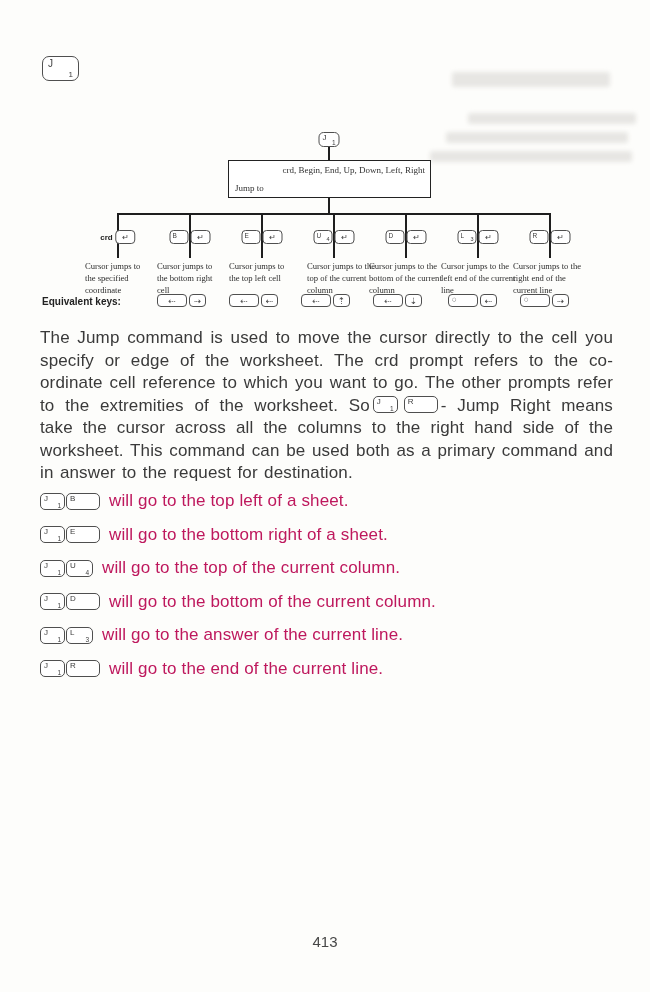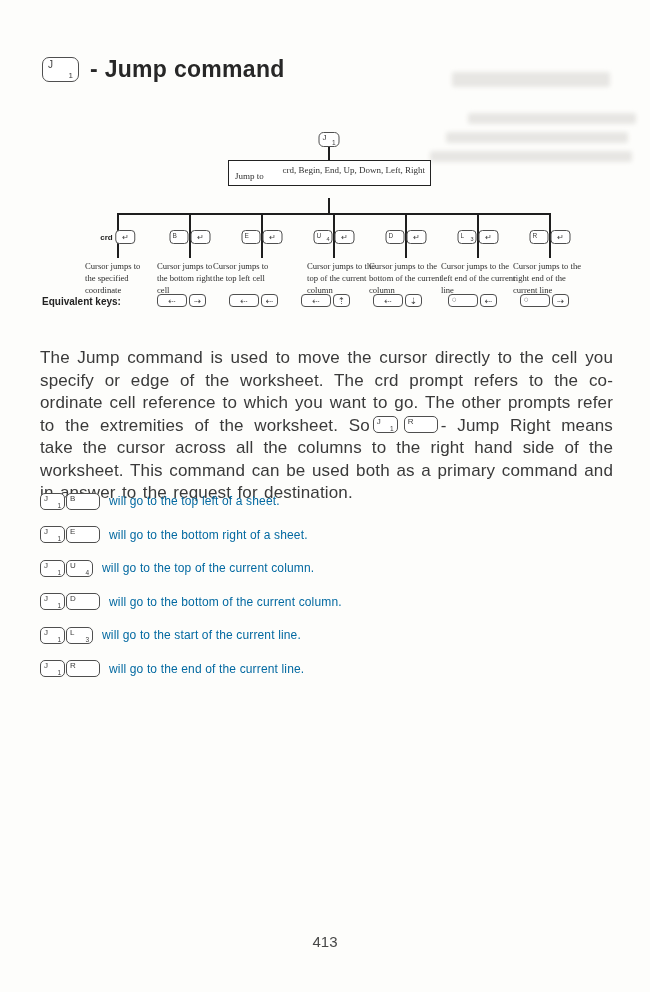--- a/index.html
+++ b/index.html
@@ -45,66 +45,65 @@
   .key.k-mod.mod-corner .k-center{align-items:flex-start;justify-content:flex-start;
         font-size:5px;padding:1px 0 0 3px;}
   .key.k-arrow{height:13px;width:17px;border-width:1.1px;border-radius:4px;}
   .key.k-arrow .k-center{font-size:9px;color:#444;}
 
   
   #diagram{position:absolute;top:130px;left:0;width:650px;height:200px;}
   .hline,.vline{position:absolute;background:#1e1e1e;}
   .vline{width:2px;}
   .hline{height:2px;}
-  .jump-box{position:absolute;left:228px;top:30px;width:203px;height:26px;
+  .jump-box{position:absolute;left:228px;top:30px;width:203px;height:38px;
             border:1.6px solid #222;background:#fff;box-sizing:border-box;}
   .jump-box .options{position:absolute;top:4px;right:5px;font-size:9px;color:#333;
             font-family:"Liberation Serif",serif;}
   .jump-box .label{position:absolute;bottom:4px;left:6px;font-size:9px;color:#333;
             font-family:"Liberation Serif",serif;}
   .keypair{position:absolute;top:100px;transform:translateX(-50%);white-space:nowrap;
            display:flex;align-items:center;gap:2px;z-index:2;background:transparent;}
   .crd-label{font-size:8px;font-weight:bold;color:#222;margin-right:1px;}
   .desc{position:absolute;top:130px;transform:translateX(-50%);width:66px;
         font-family:"Liberation Serif",serif;font-size:8.6px;line-height:12px;color:#2e2e2e;}
   .desc.wide{width:78px;}
   .equiv-label{position:absolute;left:42px;top:166px;font-size:10px;font-weight:bold;color:#222;}
   .combo{position:absolute;top:164px;display:flex;gap:2px;align-items:center;}
 
   
-  .para{position:absolute;top:330px;left:40px;width:573px;font-size:17px;line-height:22.5px;
+  .para{position:absolute;top:310px;left:40px;width:573px;font-size:17px;line-height:22.5px;
         text-align:justify;color:#3a3a3a;letter-spacing:.15px;word-spacing:1.5px;}
   .para .key{margin:0 3px 3px 3px;}
 
   
   .klist{position:absolute;top:490px;left:40px;width:580px;}
   .klist .item{display:flex;align-items:center;height:22px;margin-bottom:11.5px;}
   .klist .keys{display:flex;gap:1px;margin-right:9px;}
-  .klist .item .txt{font-size:12px;color:#0369a1;letter-spacing:.15px;}
+  .klist .item .txt{font-size:17px;color:#be185d;letter-spacing:.15px;}
 
   
   .pagenum{position:absolute;top:933px;left:0;width:650px;text-align:center;
            font-size:15px;color:#474747;}
 </style>
 </head>
 <body>
 
 <div id="page">
 
   <div class="bleed" style="left:452px;top:72px;width:158px;height:15px;"></div>
   <div class="bleed" style="left:468px;top:113px;width:168px;height:11px;"></div>
   <div class="bleed" style="left:446px;top:132px;width:182px;height:11px;"></div>
   <div class="bleed" style="left:430px;top:151px;width:202px;height:11px;"></div>
 
   <div class="heading">
     <span class="key k-head">
       <span class="k-main">J</span>
       <span class="k-sub">1</span>
     </span>
-    <span class="title">- Jump command</span>
   </div>
 
   <div id="diagram">
 
     <span class="key k-root" style="position:absolute;left:329px;top:2px;transform:translateX(-50%);">
       <span class="k-main">J</span>
       <span class="k-sub">1</span>
     </span>
     <div class="vline" style="left:328px;top:17px;height:13px;"></div>
 
@@ -185,21 +184,21 @@
         <span class="k-main">R</span>
         <span class="k-sub"></span>
       </span>
       <span class="key k-enter">
           <span class="k-center">↵</span>
         </span>
     </div>
 
     <div class="desc" style="left:118px;">Cursor jumps to the specified coordinate</div>
     <div class="desc" style="left:190px;">Cursor jumps to the bottom right cell</div>
-    <div class="desc" style="left:246px;">Cursor jumps to the top left cell</div>
+    <div class="desc" style="left:262px;">Cursor jumps to the top left cell</div>
     <div class="desc wide" style="left:334px;margin-left:12px;">Cursor jumps to the top of the current column</div>
     <div class="desc wide" style="left:408px;">Cursor jumps to the bottom of the current column</div>
     <div class="desc wide" style="left:480px;">Cursor jumps to the left end of the current line</div>
     <div class="desc wide" style="left:552px;">Cursor jumps to the right end of the current line</div>
 
     <div class="equiv-label">Equivalent keys:</div>
     <div class="combo" style="left:157px;">
       <span class="key k-mod">
           <span class="k-center">⇠</span>
         </span>
@@ -305,21 +304,21 @@
       <span class="keys">
         <span class="key k-inline">
             <span class="k-main">J</span>
             <span class="k-sub">1</span>
           </span>
         <span class="key k-inline k-subbed">
             <span class="k-main">L</span>
             <span class="k-sub">3</span>
           </span>
       </span>
-      <span class="txt">will go to the start of the current line.</span>
+      <span class="txt">will go to the answer of the current line.</span>
     </div>
     <div class="item">
       <span class="keys">
         <span class="key k-inline">
             <span class="k-main">J</span>
             <span class="k-sub">1</span>
           </span>
         <span class="key k-inline k-wide">
             <span class="k-main">R</span>
           </span>

